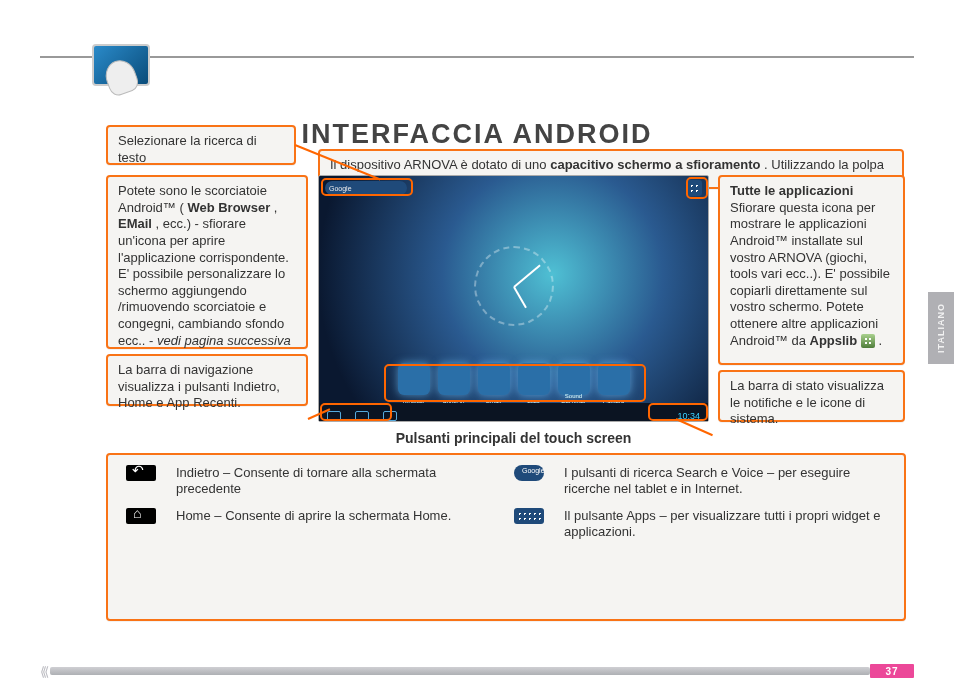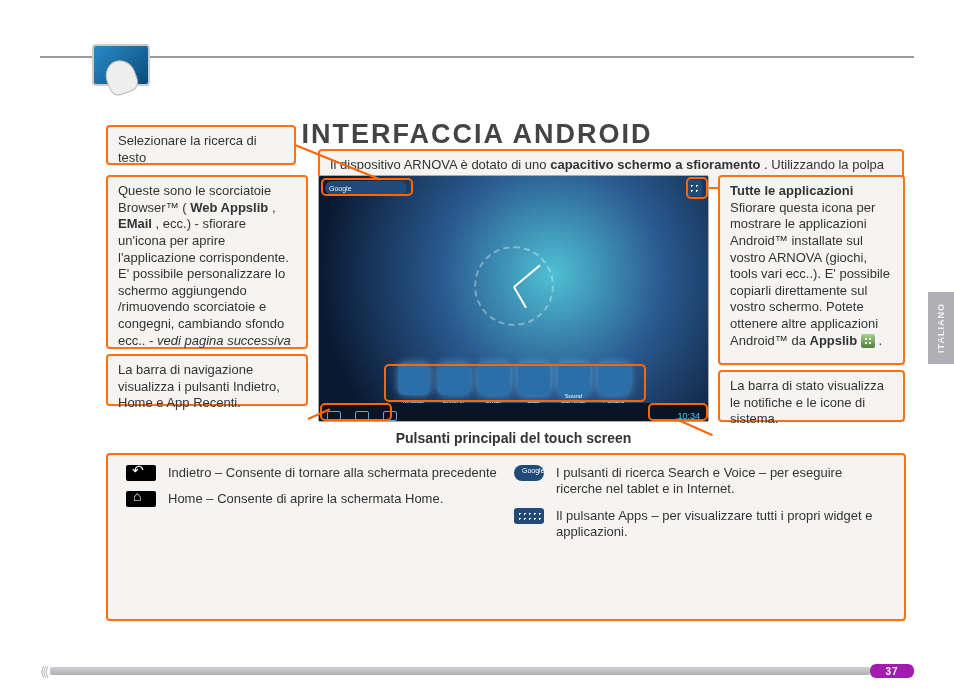--- a/index.html
+++ b/index.html
@@ -161,21 +161,21 @@
     position:absolute;top:430px;left:318px;width:391px;
     text-align:center;font-weight:700;color:#333;font-size:14px;
   }
 
   
   #b-buttons{
     top:453px;left:106px;width:800px;height:168px;
     display:flex;
   }
   #b-buttons .col{flex:1;padding:4px 8px;}
-  .brow{display:flex;gap:12px;margin-bottom:10px;}
+  .brow{display:flex;gap:20px;margin-bottom:10px;}
   .brow .ic{flex:0 0 30px;height:16px;}
   .brow .txt{flex:1;line-height:1.25;}
   .ic-back{background:#000;border-radius:2px;position:relative;}
   .ic-back::before{content:"↶";color:#fff;position:absolute;left:6px;top:-3px;font-size:14px;}
   .ic-home{background:#000;border-radius:2px;position:relative;}
   .ic-home::before{content:"⌂";color:#fff;position:absolute;left:7px;top:-3px;font-size:14px;}
   .ic-recent{background:#000;border-radius:2px;position:relative;}
   .ic-recent::before{content:"";position:absolute;top:3px;left:5px;width:8px;height:8px;border:1px solid #fff;}
   .ic-recent::after{content:"";position:absolute;top:5px;left:7px;width:8px;height:8px;border:1px solid #fff;}
   .ic-gsearch{width:48px;height:16px;background:#1f4a7a;border-radius:8px;position:relative;}
@@ -183,22 +183,22 @@
   .ic-appsbtn{width:18px;height:18px;background:#1f4a7a;border-radius:3px;position:relative;}
   .ic-appsbtn::before{content:"";position:absolute;top:3px;left:3px;right:3px;bottom:3px;
     background:radial-gradient(circle,#fff 1px,transparent 1px) 0 0/5px 5px;}
 
   .footer{
     position:absolute;bottom:22px;left:40px;right:40px;height:14px;
     display:flex;align-items:center;
   }
   .footer .bar{flex:1;height:8px;background:linear-gradient(#cfcfd3,#aeb0b4);border-radius:2px;}
   .footer .pagenum{
-    width:44px;height:14px;background:#a21caf;color:#fff;font-size:10px;
-    display:flex;align-items:center;justify-content:center;border-radius:6px;
+    width:44px;height:14px;background:#ec4899;color:#fff;font-size:10px;
+    display:flex;align-items:center;justify-content:center;border-radius:1px;
     font-weight:700;letter-spacing:1px;
   }
   .footer .chev{color:#bcbcc2;font-size:13px;letter-spacing:-3px;margin-right:4px;}
 
   .side-tab{
     position:absolute;right:0;top:292px;width:26px;height:72px;
     background:#b0b0b4;
     display:flex;align-items:center;justify-content:center;
   }
   .side-tab span{
@@ -227,22 +227,22 @@
   <span>Selezionare la ricerca di testo</span>
 </div>
 
 <div id="b-capacitive" class="box">
   <span>Il dispositivo ARNOVA è dotato di uno </span>
   <b>capacitivo schermo a sfioramento</b>
   <span>. Utilizzando la polpa delle dita.</span>
 </div>
 
 <div id="b-shortcuts" class="box">
-  <span>Queste sono le scorciatoie Browser™ (</span>
-  <b>Web Appslib</b>
+  <span>Potete sono le scorciatoie Android™ (</span>
+  <b>Web Browser</b>
   <span>, </span>
   <b>EMail</b>
   <span>, ecc.) - sfiorare un'icona per aprire l'applicazione corrispondente. E' possibile personalizzare lo schermo aggiungendo /rimuovendo scorciatoie e congegni, cambiando sfondo ecc.. - </span>
   <em>vedi pagina successiva</em>
 </div>
 
 <div id="b-navbar" class="box">
   <span>La barra di navigazione visualizza i pulsanti Indietro, Home e App Recenti.</span>
 </div>
 

